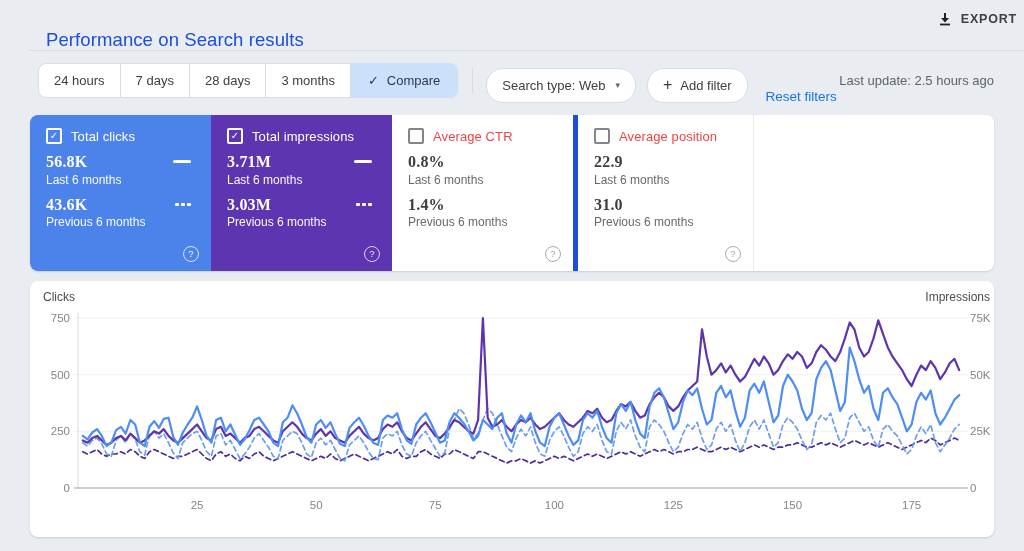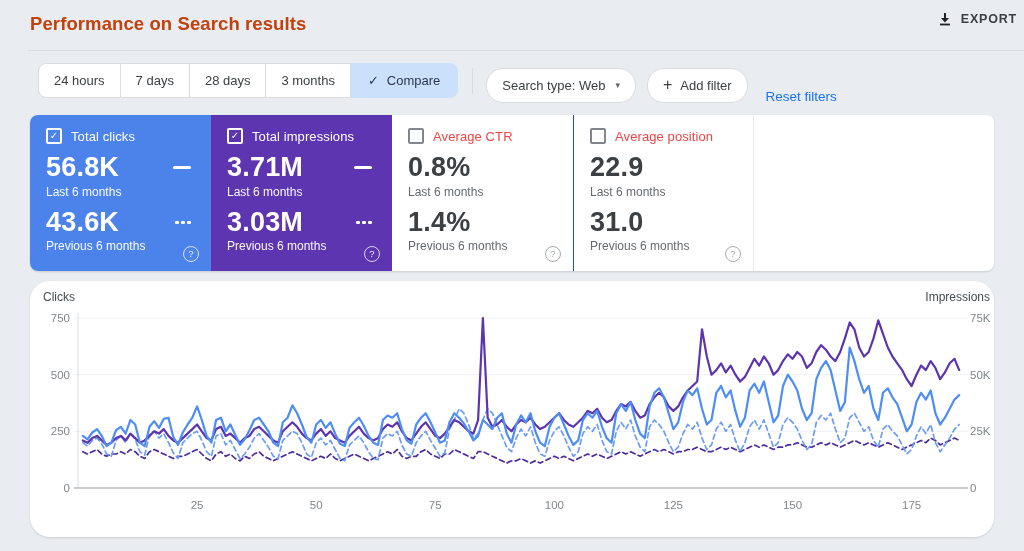--- a/index.html
+++ b/index.html
@@ -5,22 +5,22 @@
   html,body{margin:0;padding:0;}
   body{
     font-family:"Liberation Sans","DejaVu Sans",sans-serif;
     background:#e9edf2;
     -webkit-font-smoothing:antialiased;
   }
   .page{position:relative;width:1024px;height:551px;background:#e9edf2;overflow:hidden;}
 
   
   .page-title{
-    position:absolute;left:30px;top:13px;margin:0;
-    font-size:18.5px;font-weight:700;color:#c2410c;letter-spacing:.1px;
+    position:absolute;left:30px;top:13px;margin:16px;
+    font-size:18.5px;font-weight:400;color:#1d4ed8;letter-spacing:.1px;
   }
   .export-btn{
     position:absolute;right:7px;top:12px;display:flex;align-items:center;gap:9px;
     cursor:pointer;color:#3c4043;
   }
   .export-btn .label{font-size:12.5px;font-weight:700;letter-spacing:.8px;color:#3c4043;}
   .top-divider{position:absolute;left:28px;right:0;top:50px;border-top:1px solid #dadce0;}
 
   
   .filter-row{
@@ -55,50 +55,50 @@
 
   
   .cards-panel{
     position:absolute;left:30px;top:115px;width:964px;height:156px;
     background:#fff;border-radius:8px;box-shadow:0 1px 2px rgba(60,64,67,.18);
     display:flex;overflow:hidden;
   }
   .card{position:relative;width:181px;box-sizing:border-box;padding:13px 16px 0 16px;cursor:pointer;}
   .card--colored{color:#fff;}
   .card--plain{color:#3c4043;}
-  .card--plain + .card--plain{border-left:1px solid #1d4ed8;}
+  .card--plain + .card--plain{border-left:5px solid #1d4ed8;}
   .card--plain:last-of-type{border-right:1px solid #e8eaed;}
   .card-head{display:flex;align-items:center;gap:9px;margin-bottom:9px;}
   .cbx{
     width:12px;height:12px;border:2px solid #fff;border-radius:2px;flex:0 0 auto;
     display:flex;align-items:center;justify-content:center;
   }
   .card--plain .cbx{border-color:#80868b;}
   .cbx .check{font-size:10px;font-weight:700;line-height:1;color:#fff;}
   .card-label{font-size:13px;letter-spacing:.1px;}
   .card--plain .card-label{color:#ef4444;}
   .val-row{display:flex;align-items:center;justify-content:space-between;padding-right:4px;}
-  .val{font-size:27px;font-weight:700;letter-spacing:.2px;line-height:1.1;}
+  .val{font-size:16px;font-weight:700;letter-spacing:.2px;line-height:1.1;font-family:Liberation Serif, serif;}
   .card--plain .val{color:#3c4043;}
   .cap{font-size:12px;margin:2px 0 9px 0;opacity:.96;}
   .card--plain .cap{color:#5f6368;}
   .dash-solid{width:18px;height:3px;background:#fff;border-radius:2px;}
   .dash-dotted{display:flex;gap:2px;}
   .dash-dotted i{display:block;width:4px;height:3px;background:#fff;border-radius:1px;}
   .help{
     position:absolute;right:12px;bottom:9px;width:14px;height:14px;border-radius:50%;
     border:1px solid rgba(255,255,255,.85);font-size:9.5px;line-height:14px;text-align:center;
     opacity:.9;cursor:pointer;
   }
   .card--plain .help{border-color:#9aa0a6;color:#9aa0a6;}
 
   
   .chart-panel{
     position:absolute;left:30px;top:281px;width:964px;height:256px;
-    background:#fff;border-radius:20px;box-shadow:0 1px 2px rgba(60,64,67,.18);
+    background:#fff;border-radius:8px;box-shadow:0 1px 2px rgba(60,64,67,.18);
   }
   .axis-top-label{position:absolute;top:9px;font-size:12px;color:#464c51;}
   .axis-top-label.left{left:13px;}
   .axis-top-label.right{right:4px;}
   #chart-svg{position:absolute;left:0;top:0;}
 </style>
 </head>
 <body>
 
 <div class="page">
@@ -130,20 +130,21 @@
     <span class="v-divider"></span>
     <span class="pill">
       <span>Search type: Web</span>
       <span class="caret">▾</span>
     </span>
     <span class="pill">
       <span class="plus">+</span>
       <span>Add filter</span>
     </span>
     <span class="reset-link">Reset filters</span>
+    <span class="last-update">Last update: 2.5 hours ago</span>
   </div>
 
   <div class="cards-panel">
 
     <div class="card card--colored" style="background-color: rgb(76, 131, 234);">
       <div class="card-head">
         <span class="cbx">
             <span class="check">✓</span>
           </span>
         <span class="card-label">Total clicks</span>

